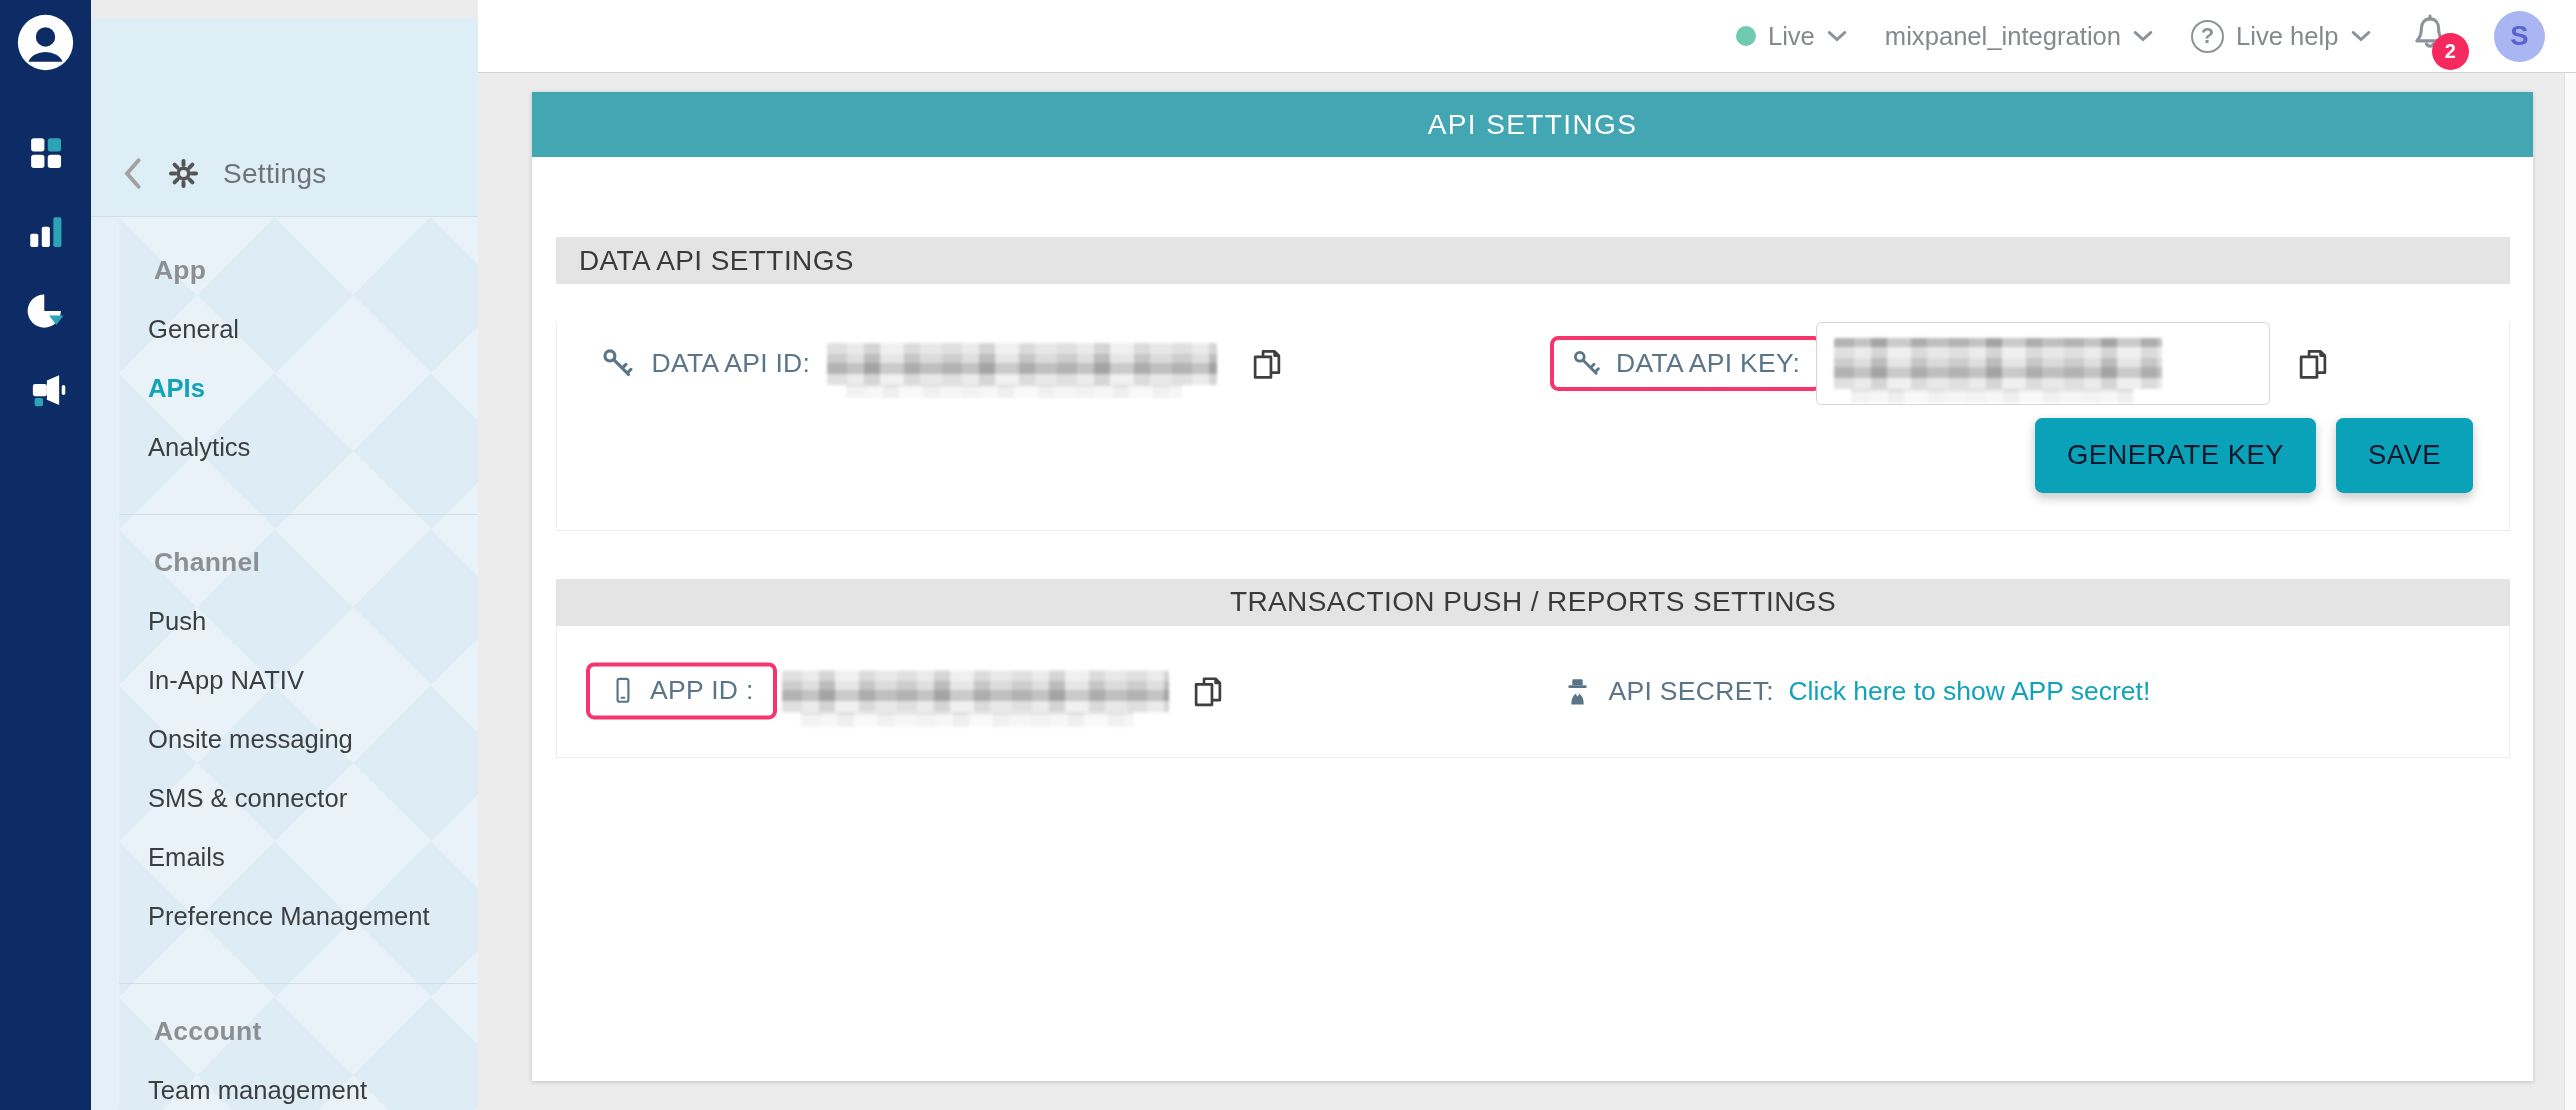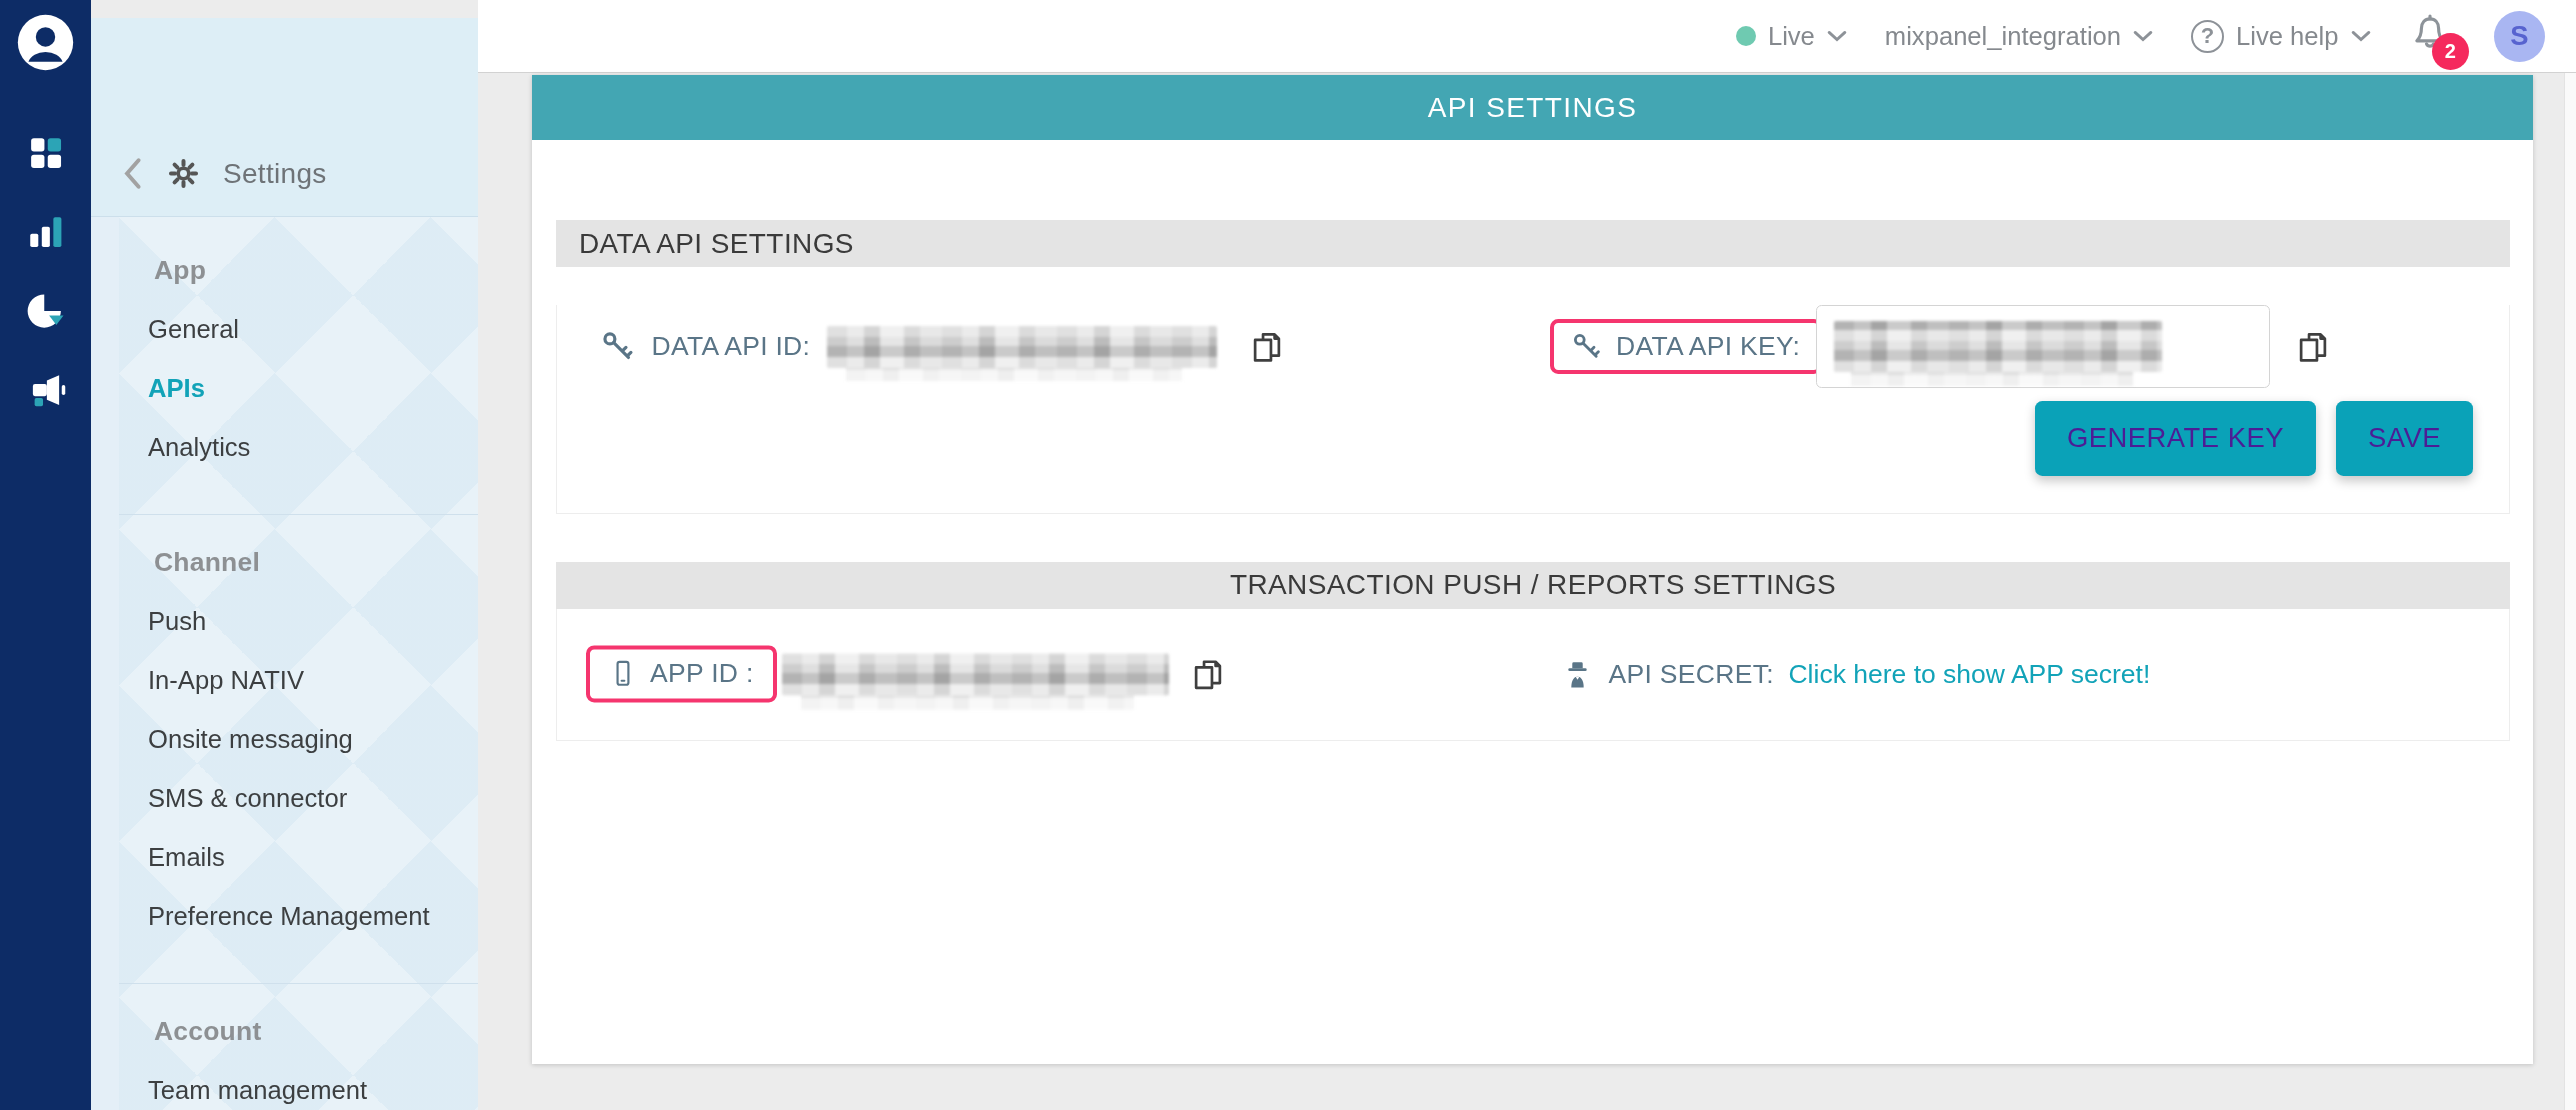--- a/index.html
+++ b/index.html
@@ -72,21 +72,21 @@
   }
   .avatar {
     width:51px; height:51px; border-radius:50%; background:#a9b6f2;
     color:#5763cf; font-size:27.4px; font-weight:700;
     display:flex; align-items:center; justify-content:center;
     margin-left:5.5px; cursor:pointer;
   }
 
   
   .card {
-    position:absolute; left:54px; top:75px; width:2001px; height:989px;
+    position:absolute; left:54px; top:92px; width:2001px; height:989px;
     background:#ffffff; box-shadow:0 0.9px 4.6px rgba(0,0,0,.18);
   }
   .banner {
     height:65px; background:#43a6b3; color:#ffffff;
     display:flex; align-items:center; justify-content:center;
     font-size:28px; letter-spacing:1.4px;
   }
   .tabs { position:relative; height:114px; border-bottom:1.8px solid #e2e2e2; display:flex; }
   .tab {
     width:333px; display:flex; align-items:center; justify-content:center;
@@ -141,21 +141,21 @@
     background:inherit; opacity:.38;
   }
   .redact-id  { width:390px; height:42px; }
   .redact-key { width:328px; height:51px; }
   .redact-app { width:387px; height:42px; margin-left:5.5px; }
 
   .copy-btn { margin-left:24px; cursor:pointer; display:flex; align-items:center; }
 
   .btn-row { display:flex; justify-content:flex-end; gap:20px; margin-top:12.8px; padding-right:36px; padding-bottom:37px; }
   .btn {
-    height:75px; border:none; border-radius:7.3px; background:#0aa2b8; color:#4c1d95;
+    height:75px; border:none; border-radius:7.3px; background:#0aa2b8; color:#0f172a;
     font-family:inherit; font-size:27.4px; letter-spacing:0.5px; padding:0 32px;
     box-shadow:0 4.6px 11px rgba(0,0,0,.22); cursor:pointer;
   }
 
   .row2 { position:relative; height:131px; }
   .field-app {
     position:absolute; left:29px; top:50%; transform:translateY(-50%);
     display:flex; align-items:center;
   }
   .field-secret {

